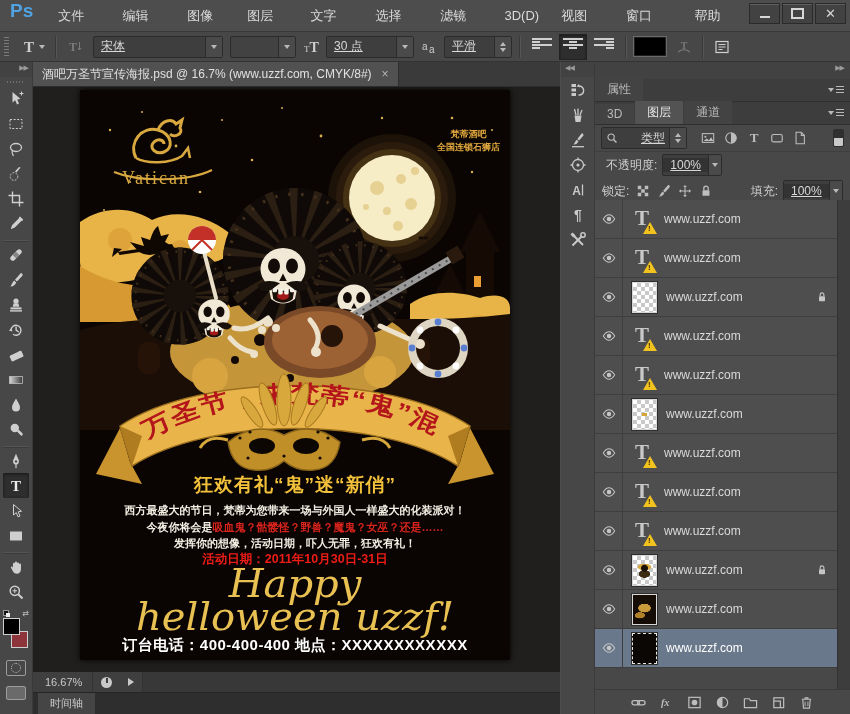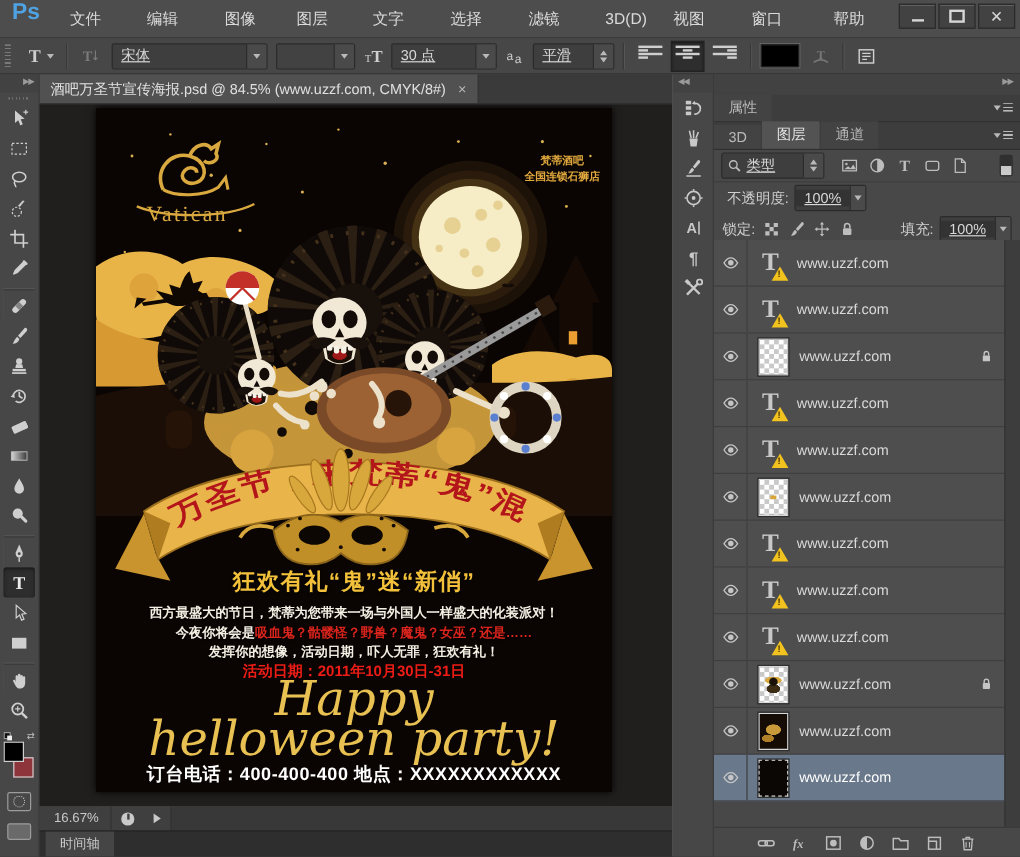--- a/index.html
+++ b/index.html
@@ -457,21 +457,21 @@
     <span class="sep"></span>
     <span class="obtn">
       <svg class="icn">
           <use href="#sym-panels"></use>
         </svg>
     </span>
   </div>
 
   <div class="tabbar">
     <div class="doctab">
-      <span>酒吧万圣节宣传海报.psd @ 84.5% (www.uzzf.com, CMYK/8#)</span>
+      <span>酒吧万圣节宣传海报.psd @ 16.7% (www.uzzf.com, CMYK/8#)</span>
       <span class="close">×</span>
     </div>
   </div>
 
   <div class="toolbar">
     <div class="dockhead">▶▶</div>
     <div class="hgrip"></div>
     <div style="display:flex;flex-direction:column;align-items:center;">
 
         <div class="tool">
@@ -852,21 +852,21 @@
         <div>全国连锁石狮店</div>
       </div>
       <div class="ptxt p-headline">狂欢有礼“鬼”迷“新俏”</div>
       <div class="ptxt p-body p-b1">西方最盛大的节日，梵蒂为您带来一场与外国人一样盛大的化装派对！</div>
       <div class="ptxt p-body p-b2">
         <span>今夜你将会是</span><span class="p-red">吸血鬼？骷髅怪？野兽？魔鬼？女巫？还是……</span>
       </div>
       <div class="ptxt p-body p-b3">发挥你的想像，活动日期，吓人无罪，狂欢有礼！</div>
       <div class="ptxt p-date">活动日期：2011年10月30日-31日</div>
       <div class="ptxt p-script p-s1">Happy</div>
-      <div class="ptxt p-script p-s2">helloween party!</div>
+      <div class="ptxt p-script p-s2">helloween uzzf!</div>
       <div class="ptxt p-phone">订台电话：400-400-400   地点：XXXXXXXXXXXX</div>
     </div>
   </div>
 
   <div class="statusbar">
     <span class="zoomf">16.67%</span>
     <span class="clock"></span>
     <span class="play"></span>
     <span class="rest"></span>
   </div>
@@ -951,21 +951,21 @@
       <span class="ptab active">图层</span>
       <span class="ptab">通道</span>
       <span class="pmenu"></span>
     </div>
 
     <div class="filterrow">
       <span class="combo" style="width:84px;">
         <svg class="icn" style="width:12px;height:12px;margin-left:4px;color:#bdbdbd;">
             <use href="#sym-mag"></use>
           </svg>
-        <span class="val" style="flex:1;padding:0 4px;">类型</span>
+        <span class="val" style="flex:1;padding:0 4px;text-align:right;">类型</span>
         <span class="spinner">
             <span class="uparr"></span>
             <span class="dnarr"></span>
           </span>
       </span>
       <span style="display:flex;gap:9px;margin-left:8px;">
         <span class="fbtn">
             <svg class="icn" style="width:14px;height:14px;">
               <use href="#sym-imgpic"></use>
             </svg>

